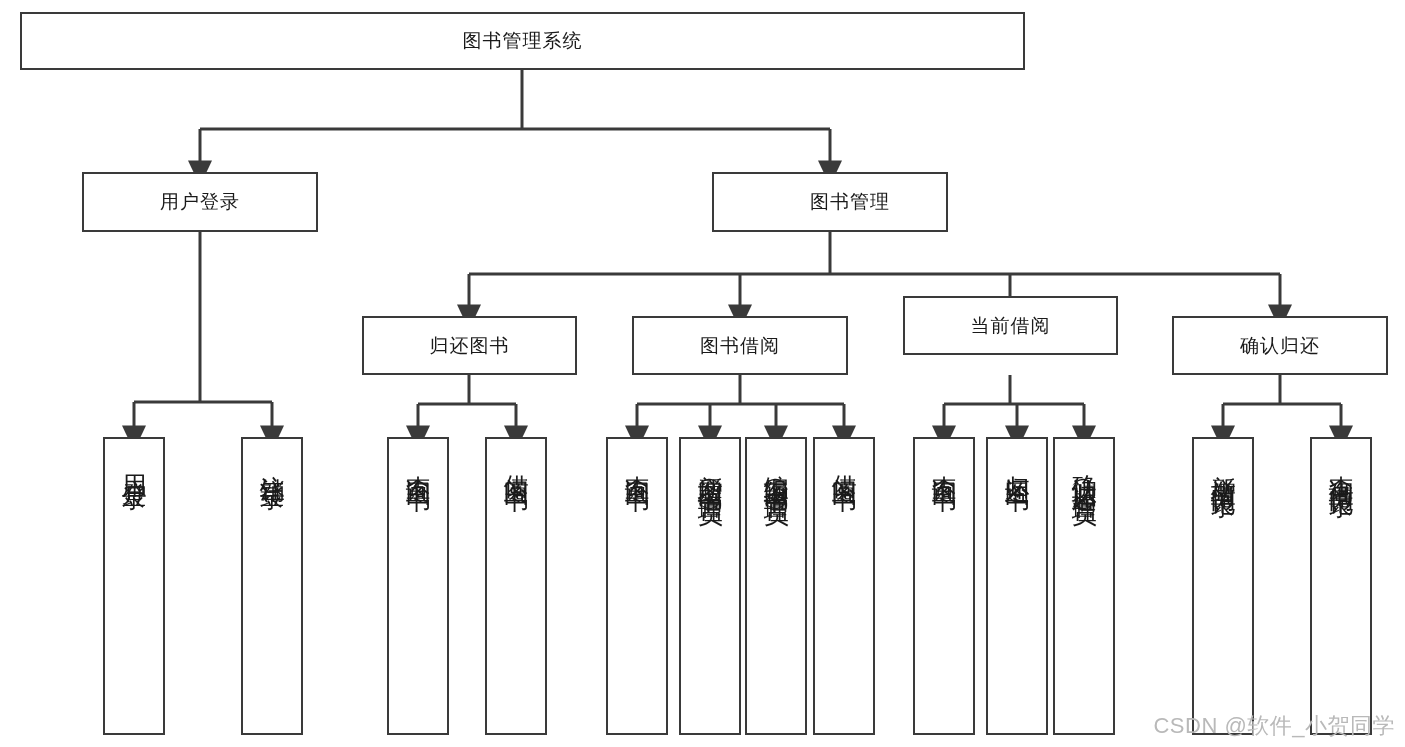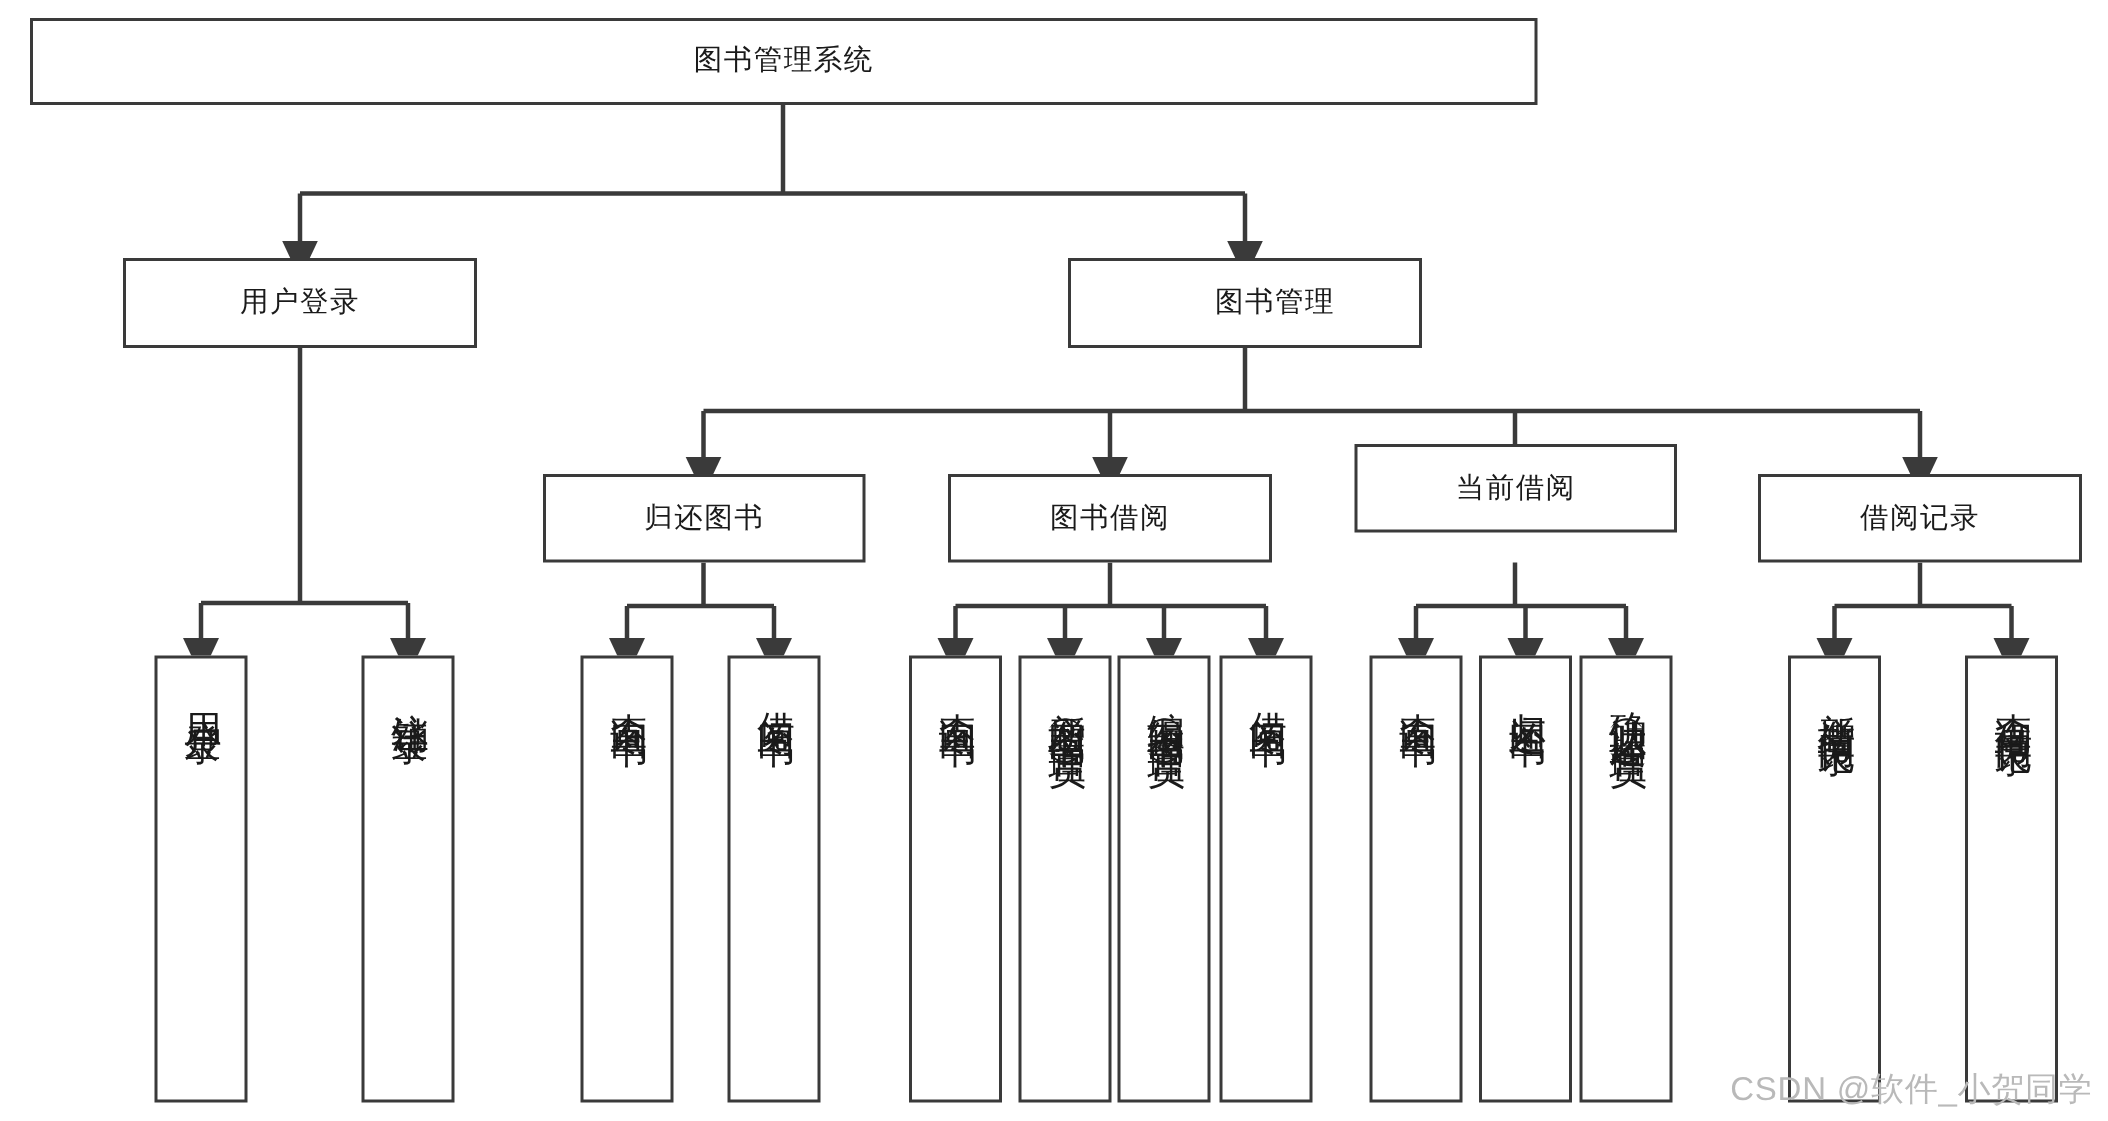--- a/index.html
+++ b/index.html
@@ -132,21 +132,21 @@
   <div class="node" id="n-l3-0" style="left: 362px; top: 316px; width: 215px; height: 59px;">
     <span class="label">归还图书</span>
   </div>
   <div class="node" id="n-l3-1" style="left: 632px; top: 316px; width: 216px; height: 59px;">
     <span class="label">图书借阅</span>
   </div>
   <div class="node" id="n-l3-2" style="left: 903px; top: 296px; width: 215px; height: 59px;">
     <span class="label">当前借阅</span>
   </div>
   <div class="node" id="n-l3-3" style="left: 1172px; top: 316px; width: 216px; height: 59px;">
-    <span class="label">借阅记录</span>
+    <span class="label">确认归还</span>
   </div>
 
   <div class="node vertical" id="n-leaf-0" style="left: 103px; top: 437px; width: 62px; height: 298px;">
     <span class="label">用户登录</span>
   </div>
   <div class="node vertical" id="n-leaf-1" style="left: 241px; top: 437px; width: 62px; height: 298px;">
     <span class="label">注销登录</span>
   </div>
   <div class="node vertical" id="n-leaf-2" style="left: 387px; top: 437px; width: 62px; height: 298px;">
     <span class="label">查询图书</span>

